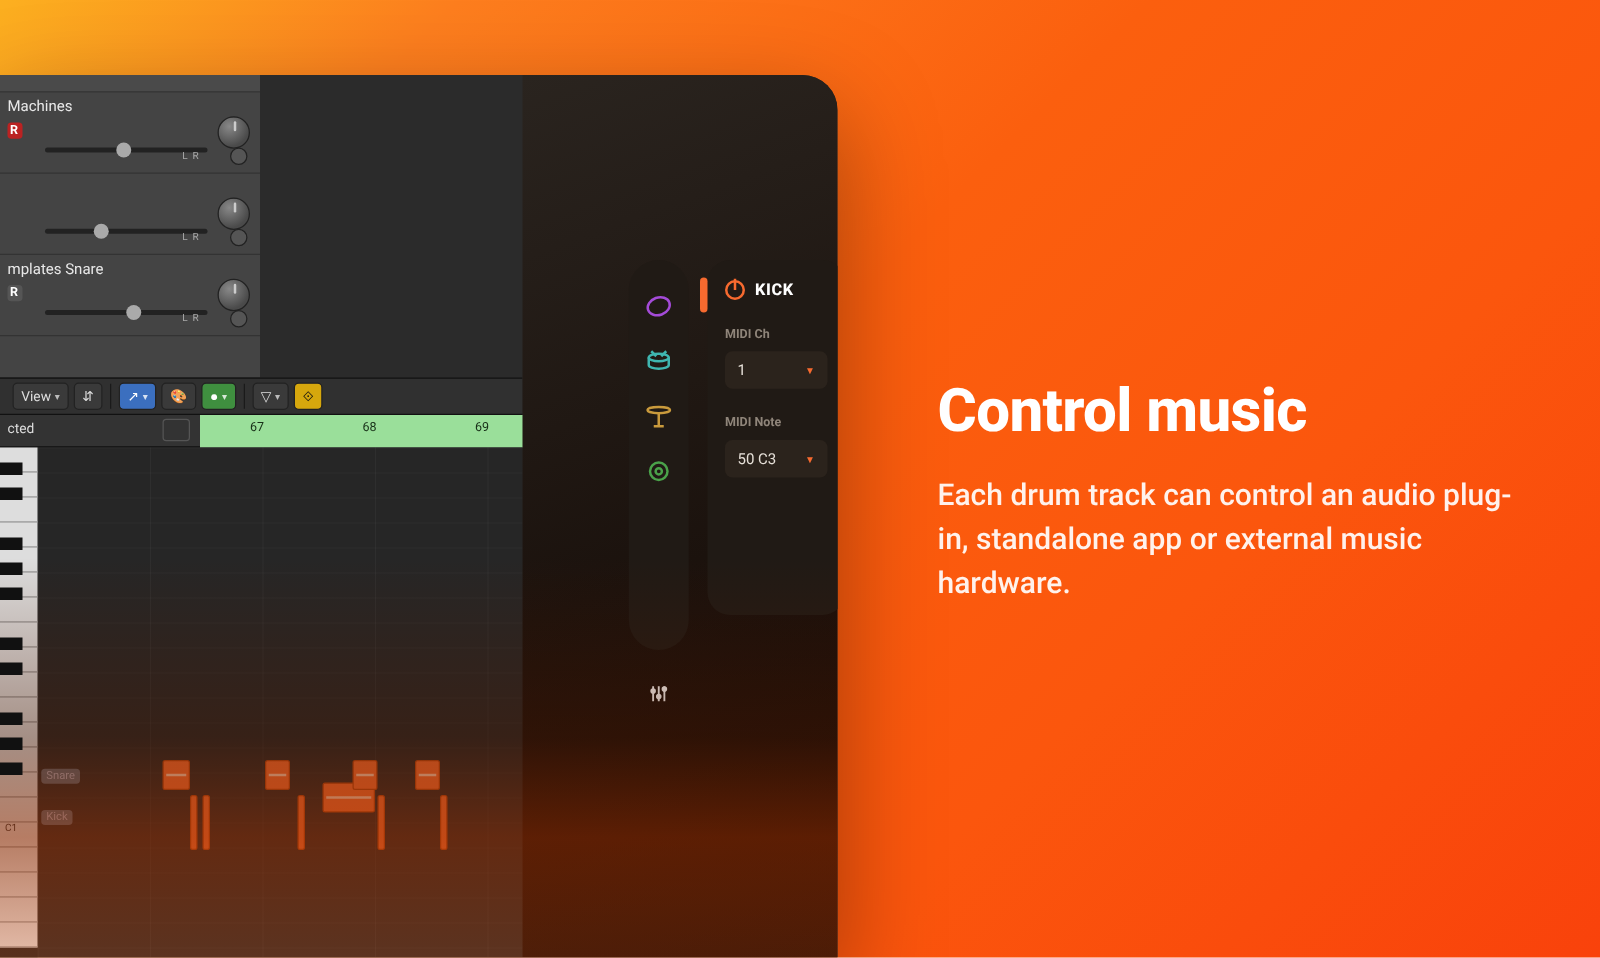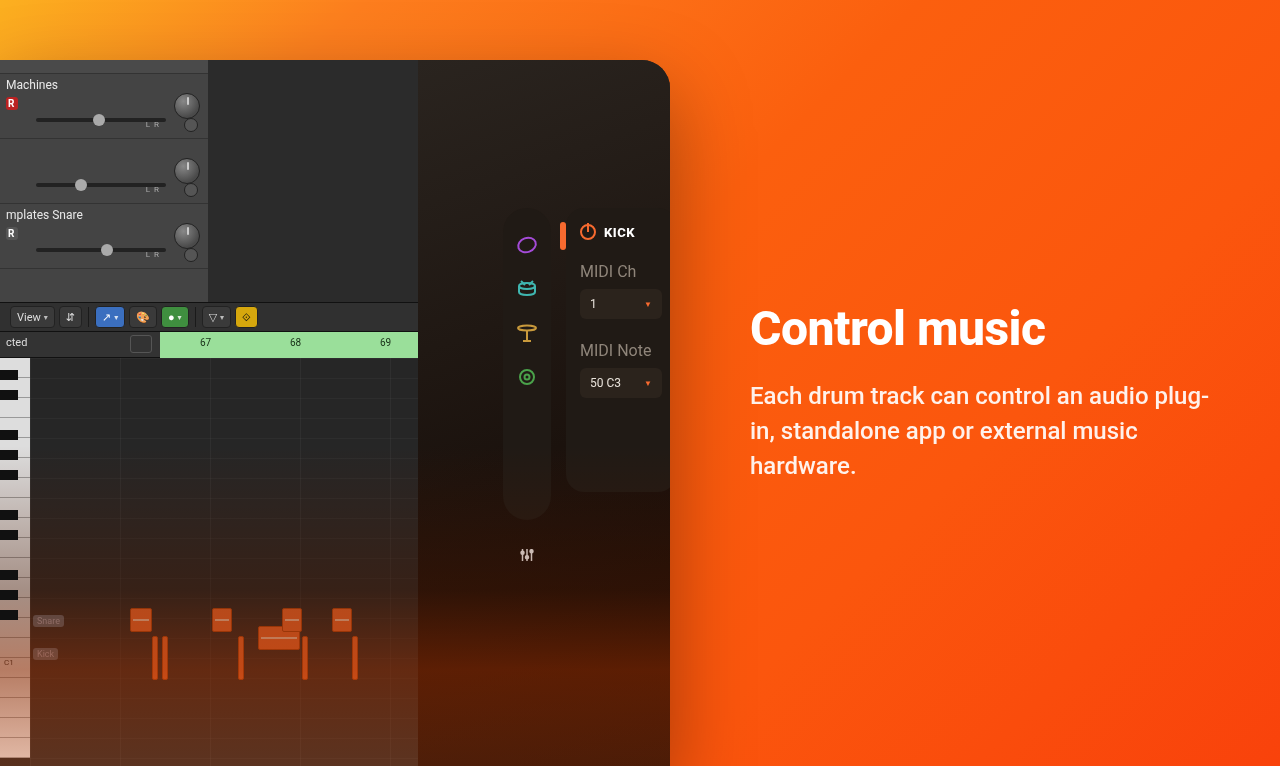--- a/index.html
+++ b/index.html
@@ -157,21 +157,21 @@
 
   .kick-panel{
     position:absolute; left:148px; top:148px; width:110px; height:284px;
     background:#201a15; border-radius:18px;
     padding:16px 14px;
   }
   .orange-bar{position:absolute;left:-6px;top:14px;width:6px;height:28px;background:#f76a2f;border-radius:3px;}
   .kick-head{display:flex;align-items:center;gap:8px;color:#fff;font-weight:800;font-size:13px;letter-spacing:0.5px;}
   .power{width:16px;height:16px;border:2px solid #f76a2f;border-radius:50%;position:relative;display:inline-block;}
   .power::after{content:"";position:absolute;left:50%;top:-3px;width:2px;height:9px;background:#f76a2f;transform:translateX(-50%);}
-  .klabel{font-size:16px;color:#8f857a;margin-top:22px;}
+  .klabel{font-size:10px;color:#8f857a;margin-top:22px;font-weight:bold;}
   .dd{margin-top:8px;height:30px;background:#2b231c;border-radius:6px;color:#e7e1d9;font-size:12px;display:flex;align-items:center;justify-content:space-between;padding:0 10px;}
   .dd .tri{font-size:8px;color:#f76a2f;}
 
   
   .c-purple{color:#a44bd8;}
   .c-teal{color:#3fb6b0;}
   .c-gold{color:#c99a3c;}
   .c-green{color:#4aa24a;}
 
 </style>

